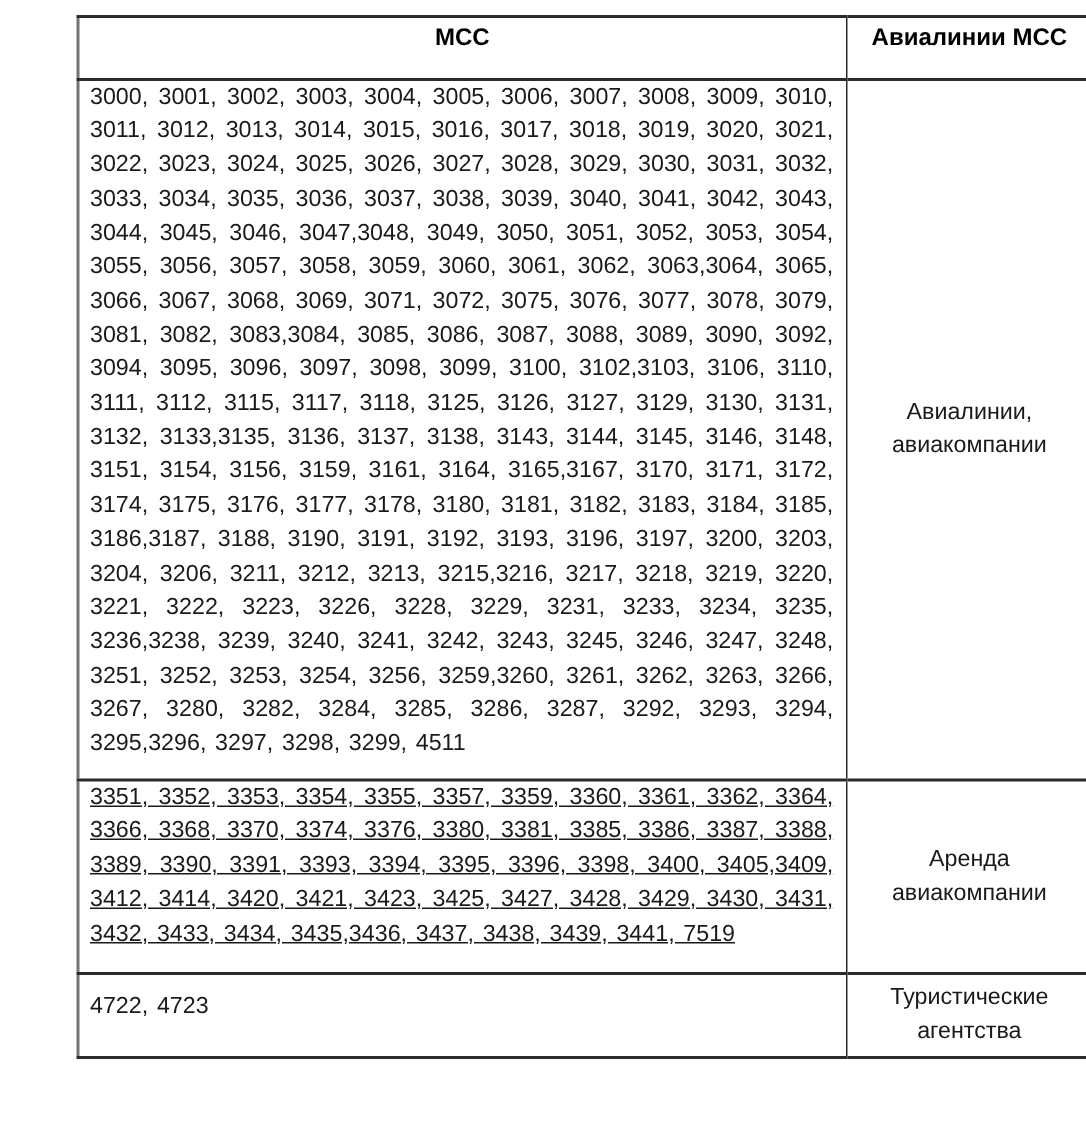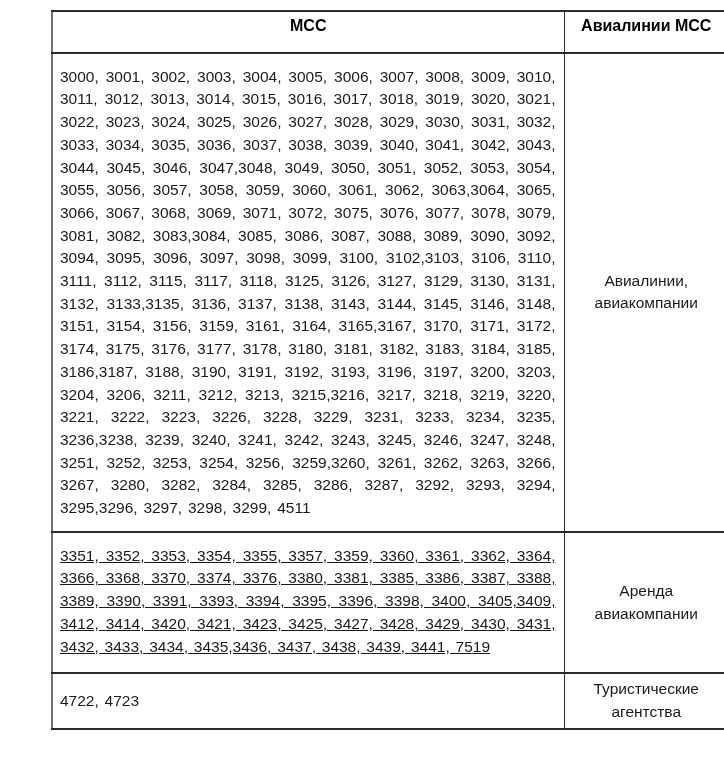--- a/index.html
+++ b/index.html
@@ -40,21 +40,21 @@
     font-weight: bold;
     text-align: center;
     vertical-align: top;
     padding: 3px 2px 14px 2px;
     color: #000000;
   }
   td.codes-cell {
     text-align: justify;
     text-justify: inter-word;
     vertical-align: middle;
-    padding: 12px 8px 11px 7px;
+    padding: 0 8px 11px 7px;
     word-spacing: 1.5px;
   }
   td.row-2-codes { padding-bottom: 14px; text-decoration: underline; }
   td.desc-cell {
     text-align: center;
     vertical-align: middle;
     padding: 4px 6px;
   }
 </style>
 </head>

